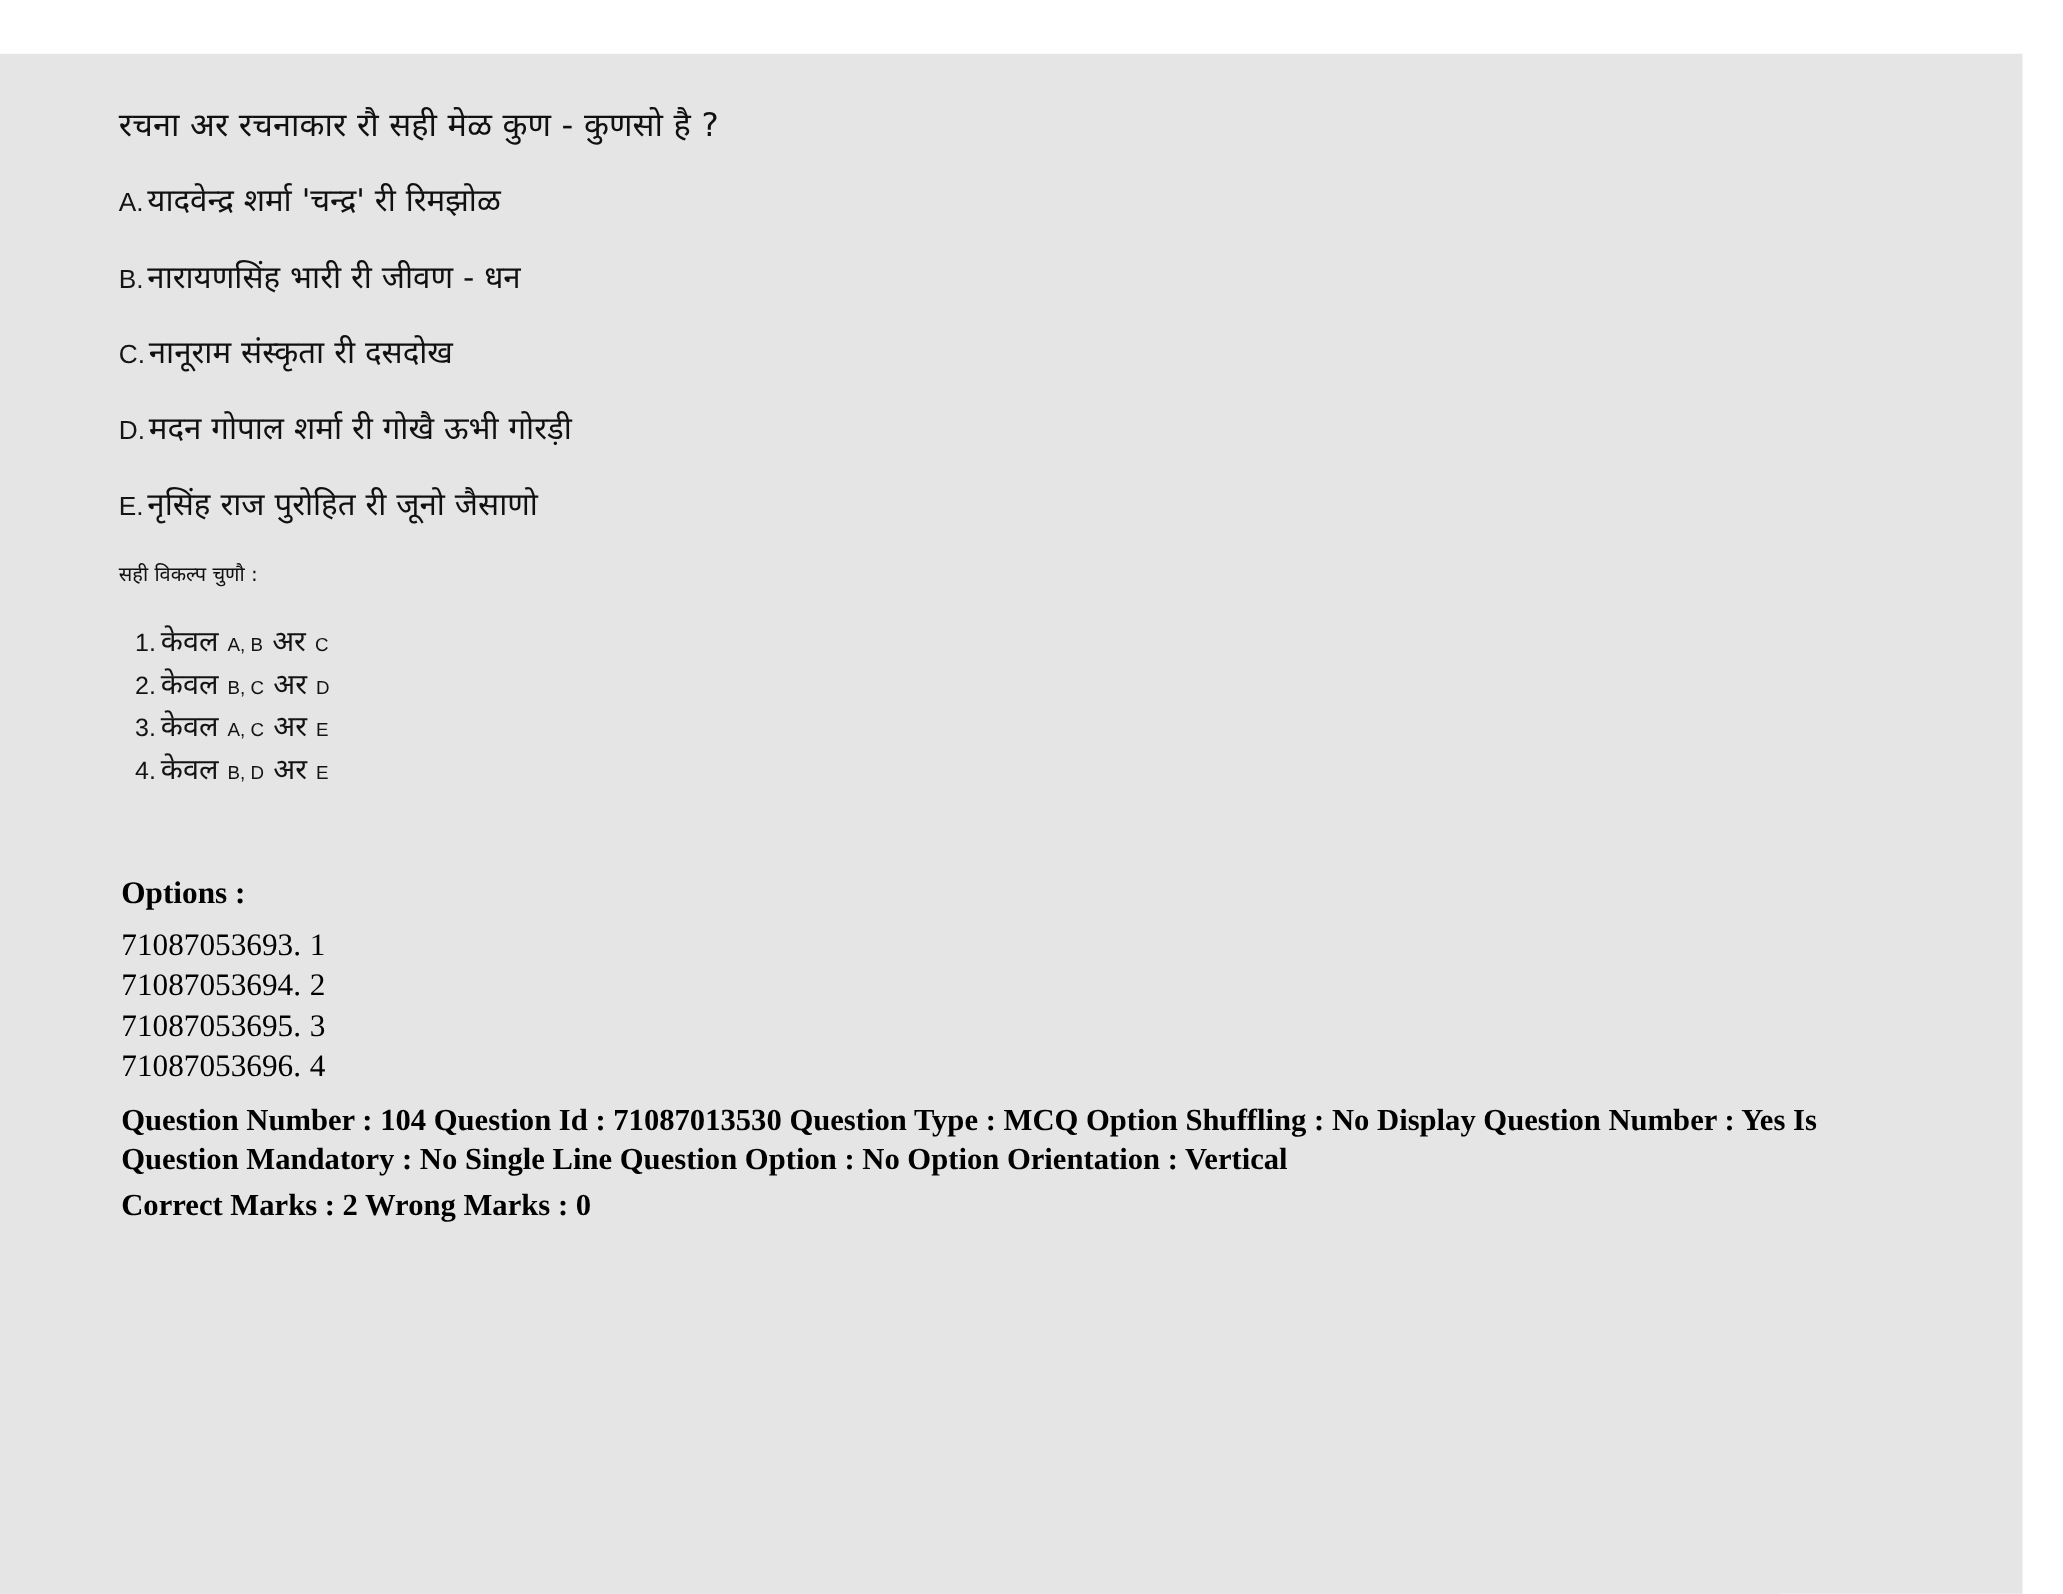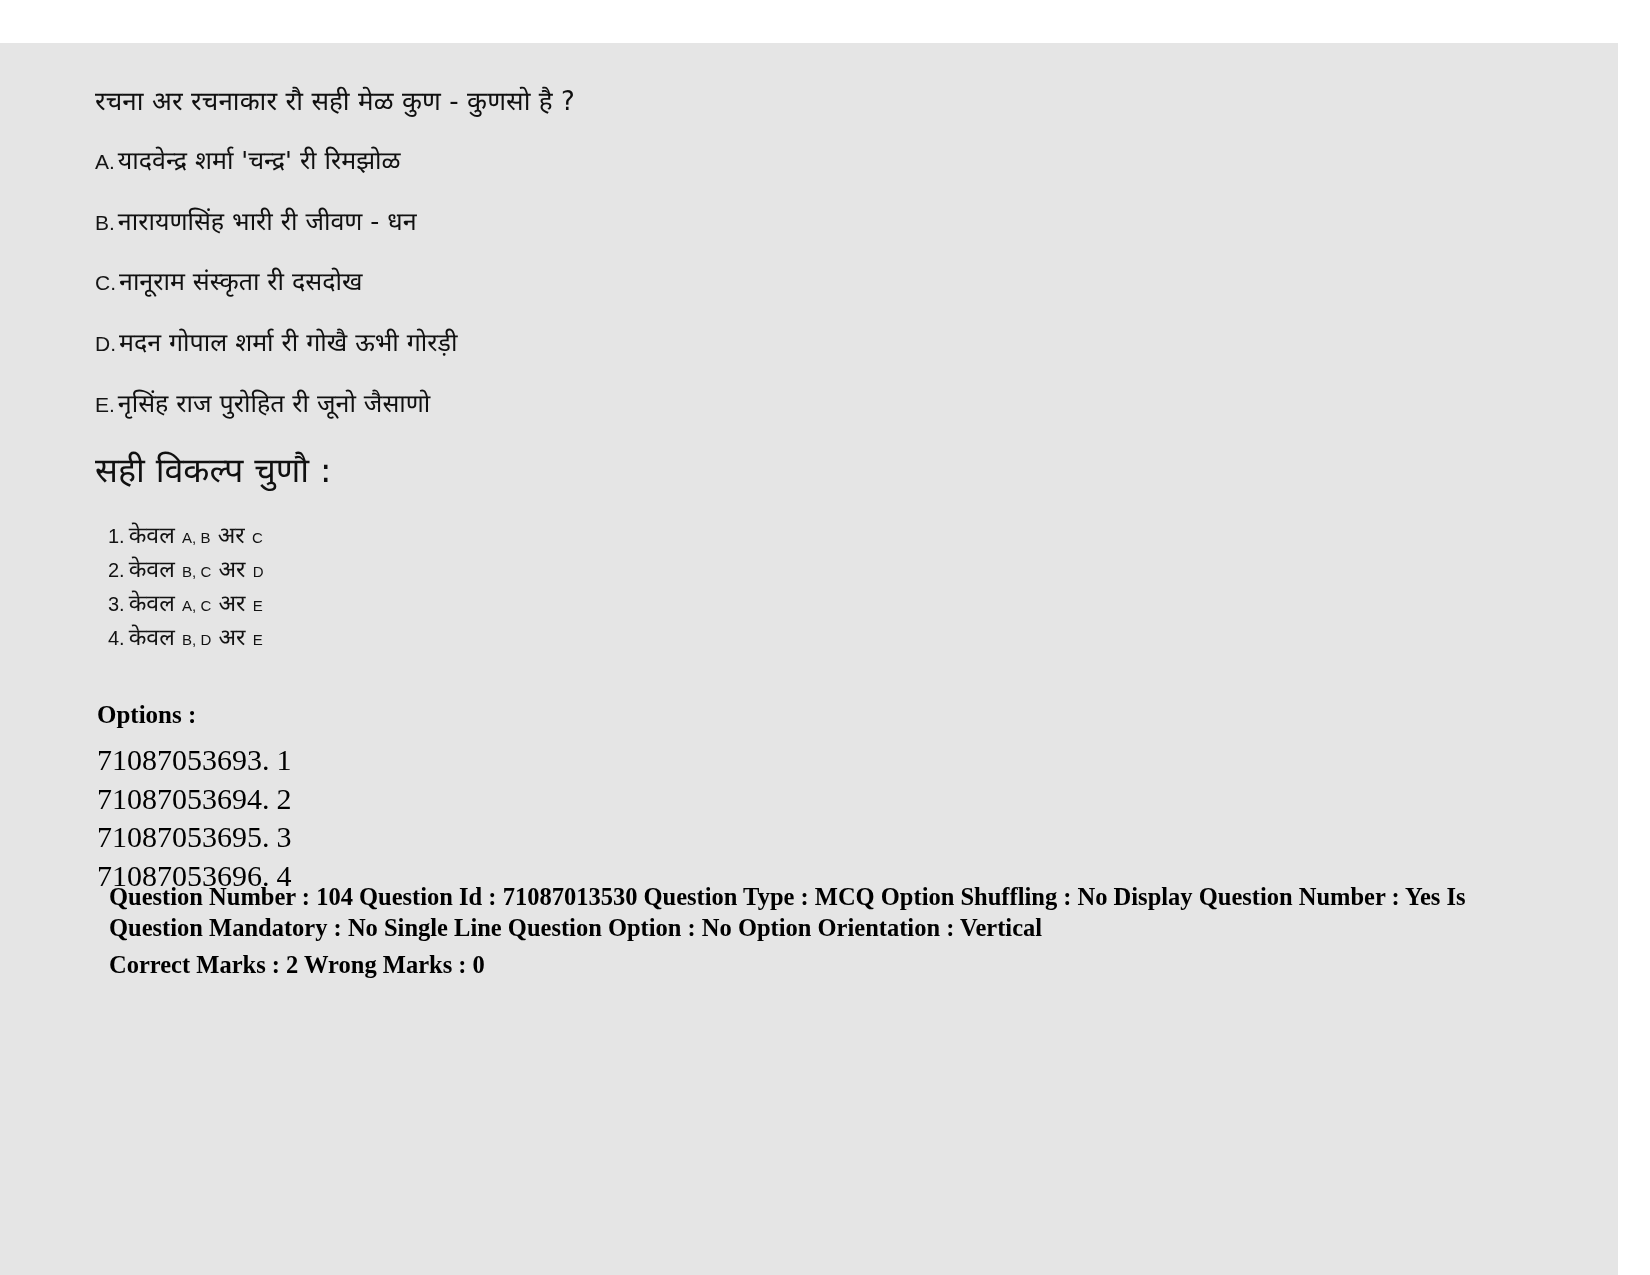--- a/index.html
+++ b/index.html
@@ -54,21 +54,21 @@
   }
   .stmt .lbl {
     font-family: "Liberation Sans", "DejaVu Sans", sans-serif;
     font-size: 21px;
     color: #151515;
     margin-right: 3px;
   }
 
   .choose-line {
     font-family: "DejaVu Sans", "Liberation Sans", sans-serif;
-    font-size: 34px;
+    font-size: 16px;
     line-height: 1.15;
     color: #101010;
     margin: 0 0 28px 0;
     white-space: nowrap;
   }
 
   .alt-list {
     margin: 0;
     padding: 0;
     list-style: none;
@@ -100,31 +100,31 @@
   }
   .options-title {
     font-family: "Liberation Serif", "DejaVu Serif", serif;
     font-weight: bold;
     font-size: 25px;
     line-height: 1.0;
     margin: 0 0 14px 0;
   }
   .option-row {
     font-family: "Liberation Serif", "DejaVu Serif", serif;
-    font-size: 30px;
+    font-size: 25px;
     line-height: 1.29;
     white-space: nowrap;
   }
   .option-row .opt-id { letter-spacing: 0px; }
   .option-row .opt-val { margin-left: 7px; }
 
   
   .meta-block {
     position: absolute;
-    left: 109px;
+    left: 97px;
     top: 840px;
     width: 1360px;
   }
   .meta-line {
     font-family: "Liberation Serif", "DejaVu Serif", serif;
     font-weight: bold;
     font-size: 24.5px;
     line-height: 1.18;
     color: #000000;
   }

